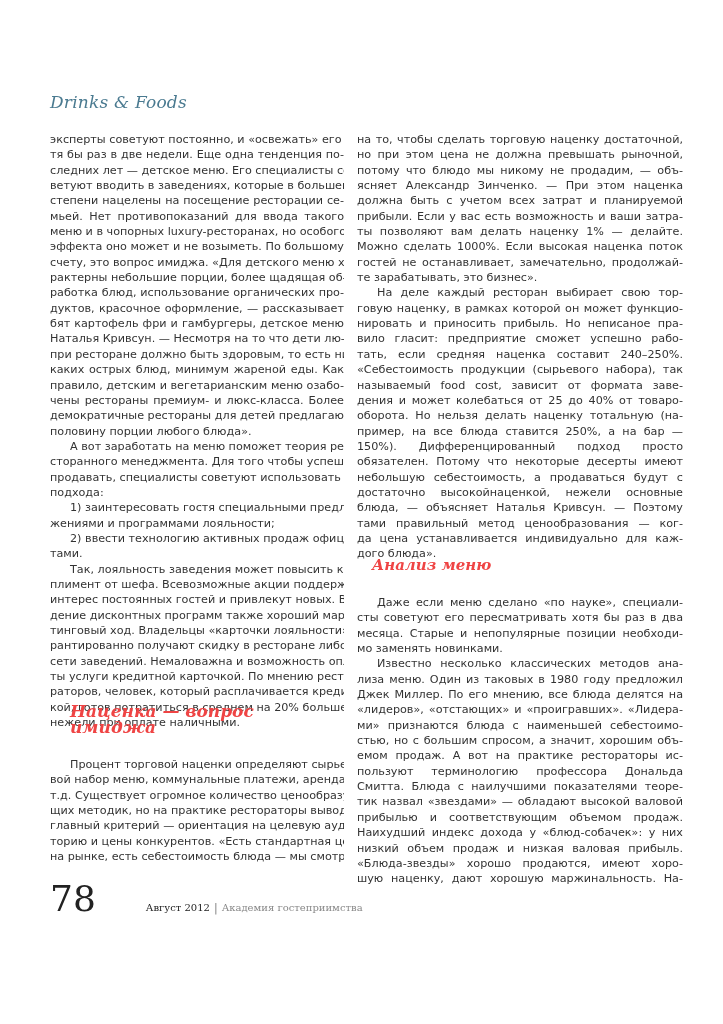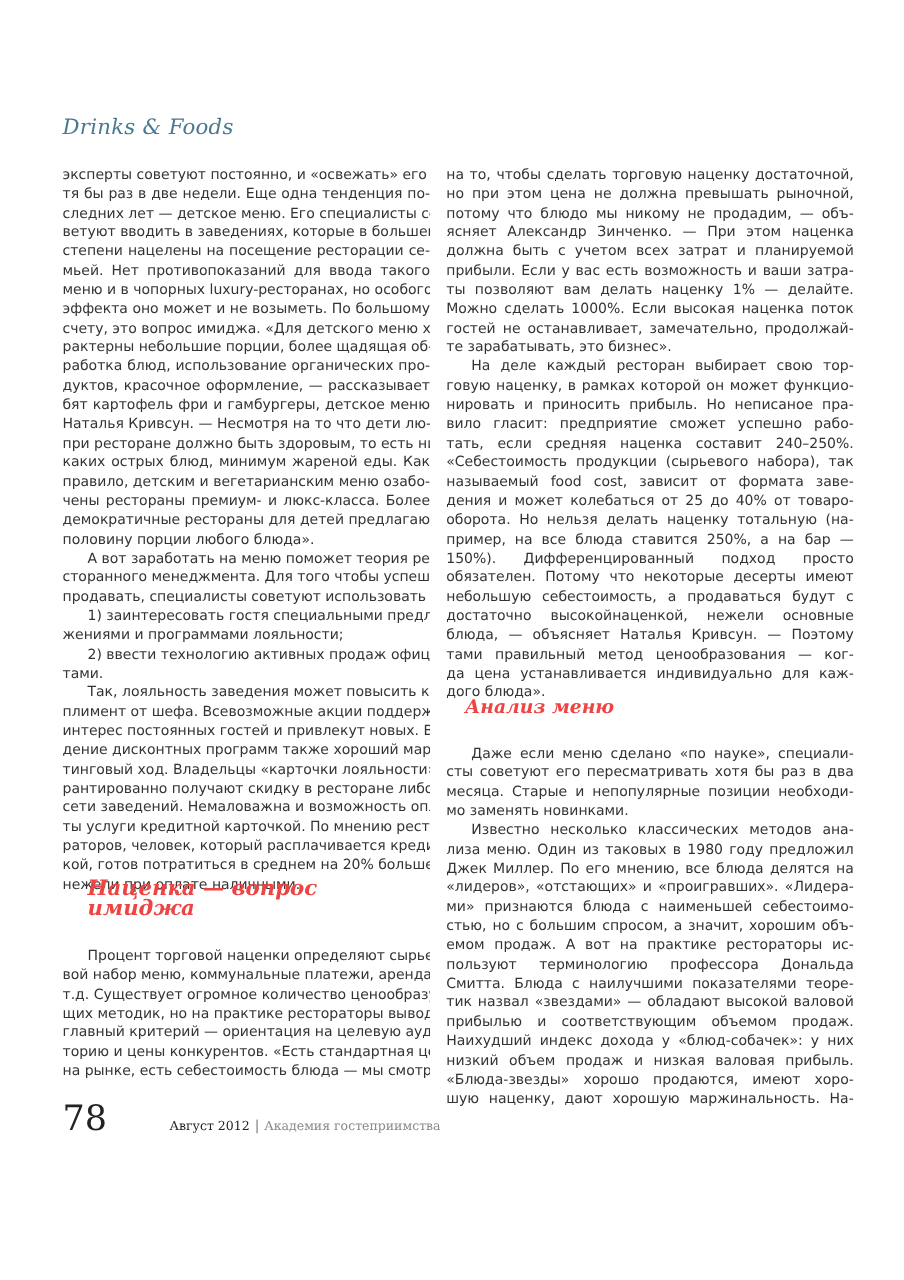--- a/index.html
+++ b/index.html
@@ -31,21 +31,21 @@
     }
     .heading.h-nacenka { left: 70px; top: 703px; font-size: 17px; line-height: 16px; width: 260px; }
     .heading.h-analiz { left: 372px; top: 556px; font-size: 15px; line-height: 18px; }
     .block { position: absolute; font-size: 11.2px; line-height: 15.35px; color: #333; }
     .block.left-b { left: 50px; top: 757px; width: 294px; }
     .block.right-a { left: 357px; top: 595px; width: 326px; }
     .footer {
       position: absolute; left: 50px; top: 878px;
       font-family: "DejaVu Serif", serif; color: #222; display: flex; align-items: baseline;
     }
-    .footer .page-num { font-size: 28px; margin-right: 6px; }
+    .footer .page-num { font-size: 36px; margin-right: 6px; }
     .footer .issue { font-size: 10px; margin-left: 44px; }
     .footer .sep { font-size: 11px; color: #777; margin: 0 4px; }
     .footer .mag { font-size: 10px; color: #888; }
   </style>
 </head>
 <body>
 
 <div class="section-title">Drinks &amp; Foods</div>
 
 <div class="col left">
@@ -65,20 +65,21 @@
   <span class="line">Наталья Кривсун. — Несмотря на то что дети лю-</span>
   <span class="line">при ресторане должно быть здоровым, то есть ни-</span>
   <span class="line">каких острых блюд, минимум жареной еды. Как</span>
   <span class="line">правило, детским и вегетарианским меню озабо-</span>
   <span class="line">чены рестораны премиум- и люкс-класса. Более</span>
   <span class="line">демократичные рестораны для детей предлагают</span>
   <span class="line last">половину порции любого блюда».</span>
   <span class="line indent">А вот заработать на меню поможет теория ре-</span>
   <span class="line">сторанного менеджмента. Для того чтобы успешно</span>
   <span class="line">продавать, специалисты советуют использовать два</span>
+  <span class="line last">подхода:</span>
   <span class="line indent">1) заинтересовать гостя специальными предло-</span>
   <span class="line last">жениями и программами лояльности;</span>
   <span class="line indent">2) ввести технологию активных продаж официан-</span>
   <span class="line last">тами.</span>
   <span class="line indent">Так, лояльность заведения может повысить ком-</span>
   <span class="line">плимент от шефа. Всевозможные акции поддержат</span>
   <span class="line">интерес постоянных гостей и привлекут новых. Вве-</span>
   <span class="line">дение дисконтных программ также хороший марке-</span>
   <span class="line">тинговый ход. Владельцы «карточки лояльности» га-</span>
   <span class="line">рантированно получают скидку в ресторане либо в</span>

